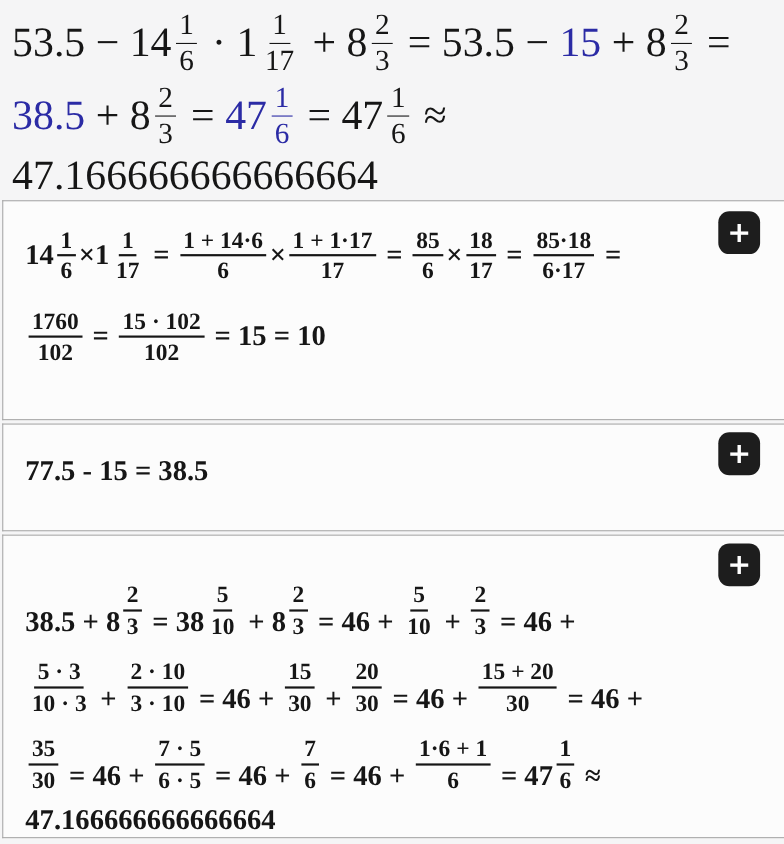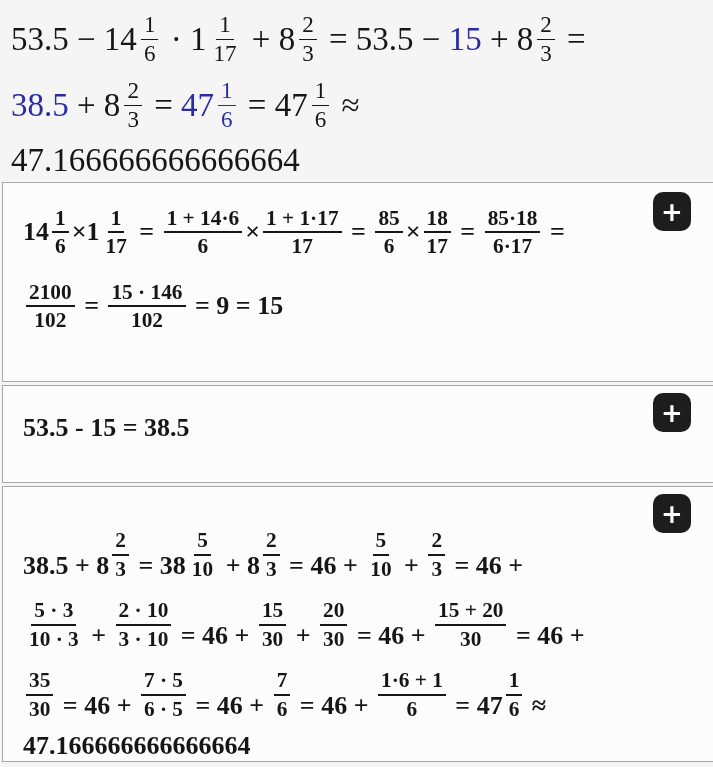--- a/index.html
+++ b/index.html
@@ -5,21 +5,21 @@
   html,body{margin:0;padding:0;}
   body{
     width:713px;height:767px;overflow:hidden;position:relative;
     background:var(--page-bg,#f5f5f6);
     font-family:"Liberation Serif","DejaVu Serif",serif;
     color:var(--text,#161616);
   }
   
   .summary{
     padding:6px 8px 0 11px;
-    font-size:33px;
+    font-size:38px;
   }
   .m-line{
     display:flex;align-items:center;flex-wrap:nowrap;white-space:pre;
   }
   .summary .m-line{min-height:66px;}
   .summary .m-line.plain{min-height:44px;}
   .txt{white-space:pre;}
   .accent{color:var(--accent,#2b2ba5);}
   .frac{
     display:inline-flex;flex-direction:column;align-items:center;
@@ -63,26 +63,26 @@
 
 <section class="summary">
   <div class="m-line"><span class="txt">53.5 − 14</span><span class="frac"><span class="num">1</span><span class="den">6</span></span><span class="txt"> · 1</span><span class="frac"><span class="num">1</span><span class="den">17</span></span><span class="txt"> + 8</span><span class="frac"><span class="num">2</span><span class="den">3</span></span><span class="txt"> = 53.5 − </span><span class="txt accent">15</span><span class="txt"> + 8</span><span class="frac"><span class="num">2</span><span class="den">3</span></span><span class="txt"> =</span></div>
   <div class="m-line"><span class="txt accent">38.5</span><span class="txt"> + 8</span><span class="frac"><span class="num">2</span><span class="den">3</span></span><span class="txt"> = </span><span class="txt accent">47</span><span class="frac accent"><span class="num">1</span><span class="den">6</span></span><span class="txt"> = 47</span><span class="frac"><span class="num">1</span><span class="den">6</span></span><span class="txt"> ≈</span></div>
   <div class="m-line plain"><span class="txt">47.166666666666664</span></div>
 </section>
 
 <section class="step-card" id="step-0">
   <button class="plus-btn">+</button>
   <div class="m-line"><span class="txt">14</span><span class="frac"><span class="num">1</span><span class="den">6</span></span><span class="txt">×1</span><span class="frac"><span class="num">1</span><span class="den">17</span></span><span class="txt"> = </span><span class="frac"><span class="num">1 + 14·6</span><span class="den">6</span></span><span class="txt">×</span><span class="frac"><span class="num">1 + 1·17</span><span class="den">17</span></span><span class="txt"> = </span><span class="frac"><span class="num">85</span><span class="den">6</span></span><span class="txt">×</span><span class="frac"><span class="num">18</span><span class="den">17</span></span><span class="txt"> = </span><span class="frac"><span class="num">85·18</span><span class="den">6·17</span></span><span class="txt"> =</span></div>
-  <div class="m-line"><span class="frac"><span class="num">2100</span><span class="den">102</span></span><span class="txt"> = </span><span class="frac"><span class="num">15 · 146</span><span class="den">102</span></span><span class="txt"> = 9 = 15</span></div>
+  <div class="m-line"><span class="frac"><span class="num">1760</span><span class="den">102</span></span><span class="txt"> = </span><span class="frac"><span class="num">15 · 102</span><span class="den">102</span></span><span class="txt"> = 15 = 10</span></div>
 </section>
 
 <section class="step-card" id="step-1">
   <button class="plus-btn">+</button>
-  <div class="m-line plain"><span class="txt">53.5 - 15 = 38.5</span></div>
+  <div class="m-line plain"><span class="txt">77.5 - 15 = 38.5</span></div>
 </section>
 
 <section class="step-card" id="step-2">
   <button class="plus-btn">+</button>
   <div class="m-line"><span class="txt">38.5 + 8</span><span class="frac"><span class="num">2</span><span class="den">3</span></span><span class="txt"> = 38</span><span class="frac"><span class="num">5</span><span class="den">10</span></span><span class="txt"> + 8</span><span class="frac"><span class="num">2</span><span class="den">3</span></span><span class="txt"> = 46 + </span><span class="frac"><span class="num">5</span><span class="den">10</span></span><span class="txt"> + </span><span class="frac"><span class="num">2</span><span class="den">3</span></span><span class="txt"> = 46 +</span></div>
   <div class="m-line"><span class="frac"><span class="num">5 · 3</span><span class="den">10 · 3</span></span><span class="txt"> + </span><span class="frac"><span class="num">2 · 10</span><span class="den">3 · 10</span></span><span class="txt"> = 46 + </span><span class="frac"><span class="num">15</span><span class="den">30</span></span><span class="txt"> + </span><span class="frac"><span class="num">20</span><span class="den">30</span></span><span class="txt"> = 46 + </span><span class="frac"><span class="num">15 + 20</span><span class="den">30</span></span><span class="txt"> = 46 +</span></div>
   <div class="m-line"><span class="frac"><span class="num">35</span><span class="den">30</span></span><span class="txt"> = 46 + </span><span class="frac"><span class="num">7 · 5</span><span class="den">6 · 5</span></span><span class="txt"> = 46 + </span><span class="frac"><span class="num">7</span><span class="den">6</span></span><span class="txt"> = 46 + </span><span class="frac"><span class="num">1·6 + 1</span><span class="den">6</span></span><span class="txt"> = 47</span><span class="frac"><span class="num">1</span><span class="den">6</span></span><span class="txt"> ≈</span></div>
   <div class="m-line plain"><span class="txt">47.166666666666664</span></div>
 </section>
 

